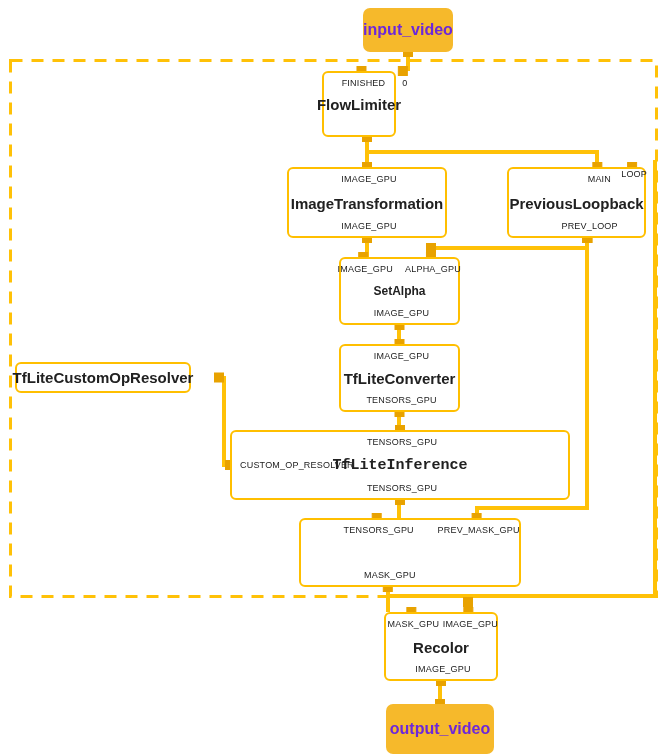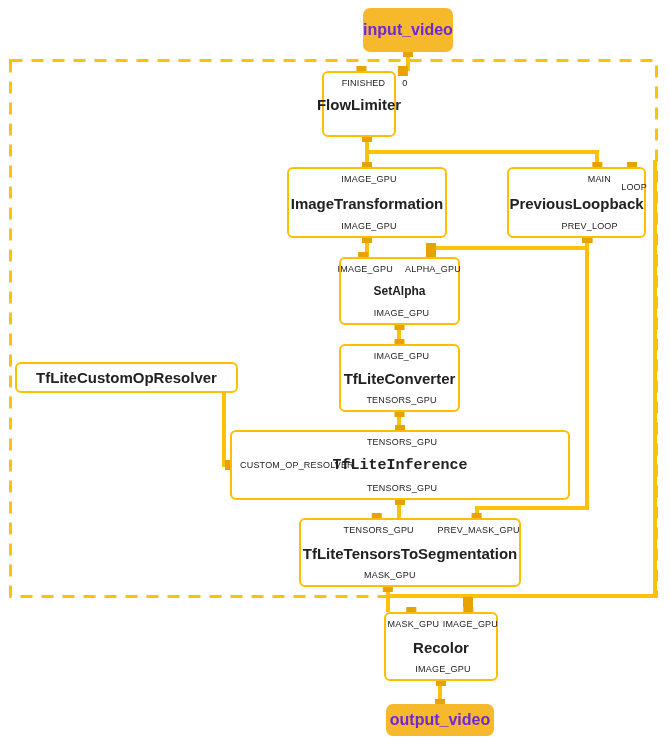--- a/index.html
+++ b/index.html
@@ -68,21 +68,21 @@
         <div class="lbl port" style="position: absolute; left: 80.84px; top: 5px; transform: translateX(-50%);">0</div>
         <div class="lbl node-title" style="position: absolute; left: 50%; top: 50%; transform: translate(-50%, -50%); font-size: 15px;">FlowLimiter</div>
       </div>
       <div class="node" style="position: absolute; left: 287px; top: 167px; width: 160px; height: 71px; border: 2px solid rgb(255, 191, 0); border-radius: 6px; background: rgb(255, 255, 255); box-sizing: border-box;">
         <div class="lbl port" style="position: absolute; left: 80px; top: 5px; transform: translateX(-50%);">IMAGE_GPU</div>
         <div class="lbl node-title" style="position: absolute; left: 50%; top: 50%; transform: translate(-50%, -50%); font-size: 15px;">ImageTransformation</div>
         <div class="lbl port" style="position: absolute; left: 80px; bottom: 5px; transform: translateX(-50%);">IMAGE_GPU</div>
       </div>
       <div class="node" style="position: absolute; left: 507px; top: 167px; width: 139px; height: 71px; border: 2px solid rgb(255, 191, 0); border-radius: 6px; background: rgb(255, 255, 255); box-sizing: border-box;">
         <div class="lbl port" style="position: absolute; left: 90.35px; top: 5px; transform: translateX(-50%);">MAIN</div>
-        <div class="lbl port" style="position: absolute; left: 125.1px; top: 13px; transform: translateX(-50%);">LOOP</div>
+        <div class="lbl port" style="position: absolute; left: 125.1px; top: 0; transform: translateX(-50%);">LOOP</div>
         <div class="lbl node-title" style="position: absolute; left: 50%; top: 50%; transform: translate(-50%, -50%); font-size: 15px;">PreviousLoopback</div>
         <div class="lbl port" style="position: absolute; left: 80.62px; bottom: 5px; transform: translateX(-50%);">PREV_LOOP</div>
       </div>
       <div class="node" style="position: absolute; left: 339px; top: 257px; width: 121px; height: 68px; border: 2px solid rgb(255, 191, 0); border-radius: 6px; background: rgb(255, 255, 255); box-sizing: border-box;">
         <div class="lbl port" style="position: absolute; left: 24.2px; top: 5px; transform: translateX(-50%);">IMAGE_GPU</div>
         <div class="lbl port" style="position: absolute; left: 91.96px; top: 5px; transform: translateX(-50%);">ALPHA_GPU</div>
         <div class="lbl node-title" style="position: absolute; left: 50%; top: 50%; transform: translate(-50%, -50%); font-size: 12px;">SetAlpha</div>
         <div class="lbl port" style="position: absolute; left: 60.5px; bottom: 5px; transform: translateX(-50%);">IMAGE_GPU</div>
       </div>
       <div class="node" style="position: absolute; left: 339px; top: 344px; width: 121px; height: 68px; border: 2px solid rgb(255, 191, 0); border-radius: 6px; background: rgb(255, 255, 255); box-sizing: border-box;">
@@ -92,32 +92,31 @@
       </div>
       <div class="node" style="position: absolute; left: 230px; top: 430px; width: 340px; height: 70px; border: 2px solid rgb(255, 191, 0); border-radius: 6px; background: rgb(255, 255, 255); box-sizing: border-box;">
         <div class="lbl port" style="position: absolute; left: 170px; top: 5px; transform: translateX(-50%);">TENSORS_GPU</div>
         <div class="lbl node-title" style="position: absolute; left: 50%; top: 50%; transform: translate(-50%, -50%); font-size: 15px; font-family: Liberation Mono, monospace;">TfLiteInference</div>
         <div class="lbl port" style="position: absolute; left: 8px; top: 50%; transform: translateY(-50%);">CUSTOM_OP_RESOLVER</div>
         <div class="lbl port" style="position: absolute; left: 170px; bottom: 5px; transform: translateX(-50%);">TENSORS_GPU</div>
       </div>
       <div class="node" style="position: absolute; left: 299px; top: 518px; width: 222px; height: 69px; border: 2px solid rgb(255, 191, 0); border-radius: 6px; background: rgb(255, 255, 255); box-sizing: border-box;">
         <div class="lbl port" style="position: absolute; left: 77.7px; top: 5px; transform: translateX(-50%);">TENSORS_GPU</div>
         <div class="lbl port" style="position: absolute; left: 177.6px; top: 5px; transform: translateX(-50%);">PREV_MASK_GPU</div>
-        <div class="lbl node-title" style="position: absolute; left: 50%; top: 50%; transform: translate(-50%, -50%); font-size: 15px;">TfLiteTensorsToSegmentation</div>
         <div class="lbl port" style="position: absolute; left: 88.8px; bottom: 5px; transform: translateX(-50%);">MASK_GPU</div>
       </div>
       <div class="node" style="position: absolute; left: 384px; top: 612px; width: 114px; height: 69px; border: 2px solid rgb(255, 191, 0); border-radius: 6px; background: rgb(255, 255, 255); box-sizing: border-box;">
         <div class="lbl port" style="position: absolute; left: 27.36px; top: 5px; transform: translateX(-50%);">MASK_GPU</div>
         <div class="lbl port" style="position: absolute; left: 84.36px; top: 5px; transform: translateX(-50%);">IMAGE_GPU</div>
         <div class="lbl node-title" style="position: absolute; left: 50%; top: 50%; transform: translate(-50%, -50%); font-size: 15px; text-align: center;">Recolor</div>
         <div class="lbl port" style="position: absolute; left: 57px; bottom: 5px; transform: translateX(-50%);">IMAGE_GPU</div>
       </div>
-      <div style="position: absolute; left: 15px; top: 362px; width: 223px; height: 31px; border: 2px solid rgb(255, 191, 0); border-radius: 6px; background: rgb(255, 255, 255); box-sizing: border-box; display: flex; align-items: center; justify-content: center;">
+      <div style="position: absolute; left: 15px; top: 362px; width: 176px; height: 31px; border: 2px solid rgb(255, 191, 0); border-radius: 6px; background: rgb(255, 255, 255); box-sizing: border-box; display: flex; align-items: center; justify-content: center;">
         <div class="sidenode-title">TfLiteCustomOpResolver</div>
       </div>
       <div style="position: absolute; left: 363px; top: 8px; width: 90px; height: 44px; background: rgb(246, 185, 43); border-radius: 7px; box-sizing: border-box; display: flex; align-items: center; justify-content: center;">
         <div class="ionode-title">input_video</div>
       </div>
-      <div style="position: absolute; left: 386px; top: 704px; width: 108px; height: 32px; background: rgb(246, 185, 43); border-radius: 7px; box-sizing: border-box; display: flex; align-items: center; justify-content: center;">
+      <div style="position: absolute; left: 386px; top: 704px; width: 108px; height: 50px; background: rgb(246, 185, 43); border-radius: 7px; box-sizing: border-box; display: flex; align-items: center; justify-content: center;">
         <div class="ionode-title">output_video</div>
       </div>
     </div>
 </div>
 
 </body></html>

